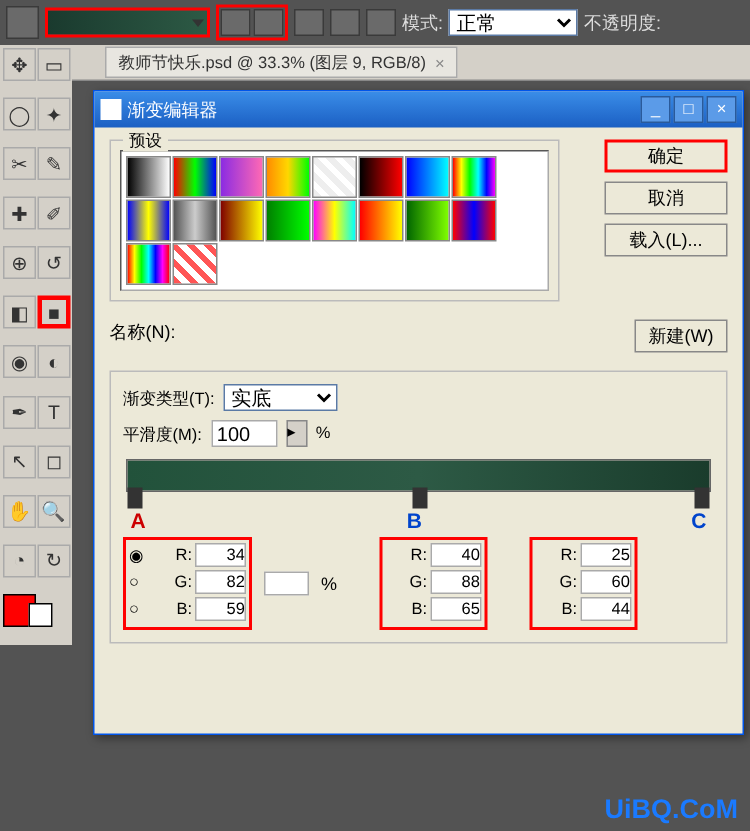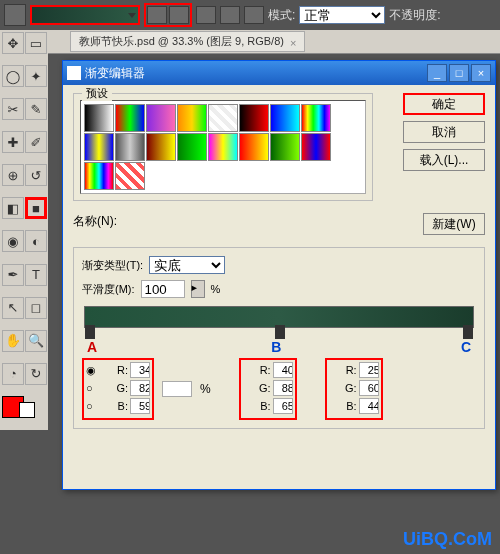--- a/index.html
+++ b/index.html
@@ -57,21 +57,21 @@
 .stop-bot { position: absolute; bottom: -12px; width: 10px; height: 14px; background: #333; }
 .letter { position: absolute; font-weight: bold; font-size: 14px; bottom: -28px; }
 .letter.a { color: #cc0000; left: 2px; }
 .letter.b { color: #0044cc; left: 48%; }
 .letter.c { color: #0044cc; right: 2px; }
 
 .rgb-groups { display: flex; gap: 28px; margin-top: 30px; }
 .rgb-col { border: 2px solid #ff0000; padding: 2px; }
 .rgb-row { display: flex; align-items: center; gap: 2px; margin-bottom: 2px; font-size: 11px; }
 .rgb-label { width: 28px; text-align: right; }
-.rgb-input { width: 20px; height: 16px; border: 1px solid #aaa; background: #fff; text-align: left; padding-left: 8px; font-size: 11px; }
+.rgb-input { width: 34px; height: 16px; border: 1px solid #aaa; background: #fff; text-align: left; padding-left: 20px; font-size: 11px; }
 .pct-box { width: 30px; height: 16px; border: 1px solid #aaa; background: #fff; margin: 0 4px; }
 
 .watermark { position: absolute; bottom: 4px; right: 8px; font-size: 18px; color: #1a7aff; font-weight: bold; }
 </style>
 </head>
 <body>
 
 <div class="top-bar">
   <div class="tool-sq"></div>
   <div class="grad-preview highlight">

